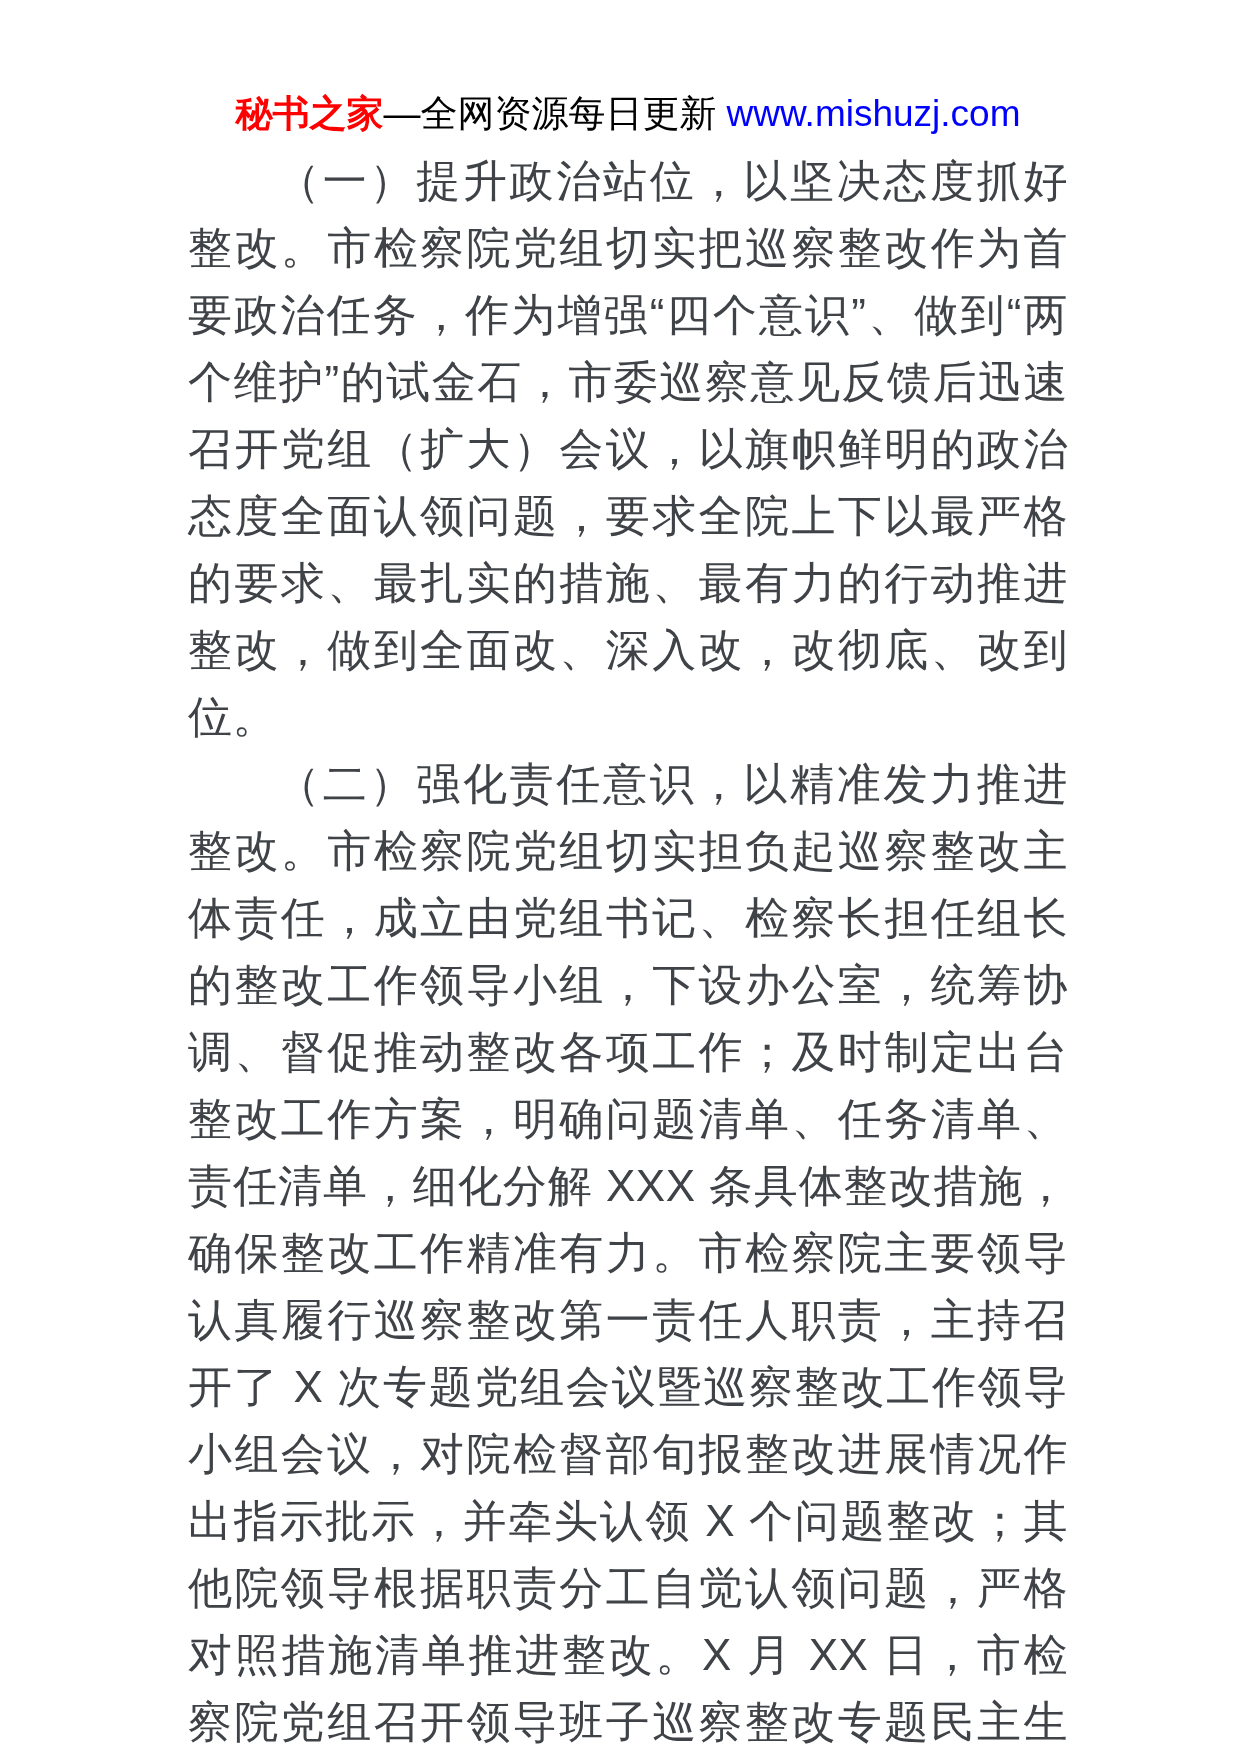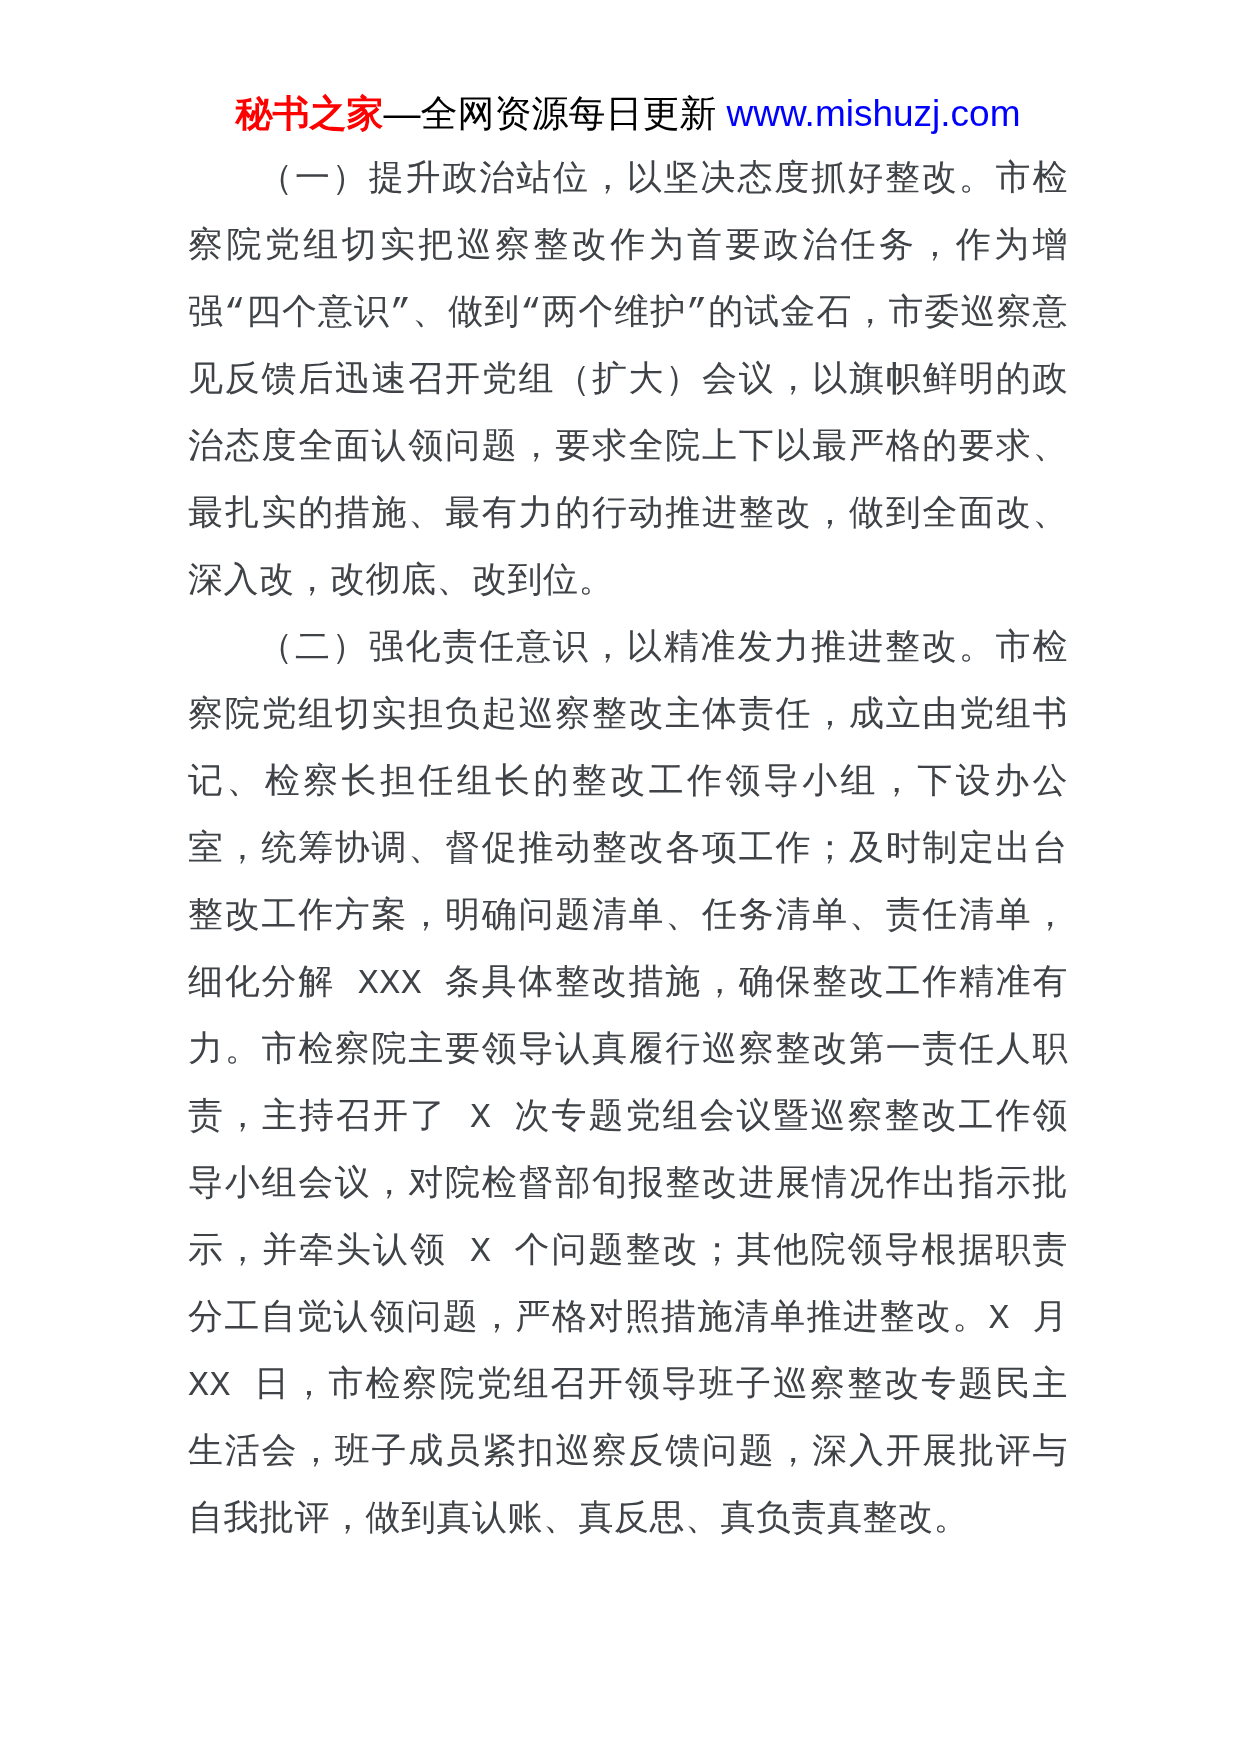--- a/index.html
+++ b/index.html
@@ -34,27 +34,26 @@
     color: #000000;
     font-weight: normal;
   }
   .site-url {
     color: #0000ff;
     text-decoration: none;
     margin-left: 10px;
   }
   .doc-body p {
     margin: 0;
-    font-size: 35px;
+    font-size: 44px;
     line-height: 67px;
     color: #3f4347;
     text-align: justify;
     text-indent: 2em;
     letter-spacing: 0.5px;
-    font-family: Liberation Mono, monospace;
   }
 </style>
 </head>
 <body>
 
 <div class="page">
 
   <div class="header-line">
     <span class="brand">秘书之家</span><span class="tagline">—全网资源每日更新</span><a class="site-url">www.mishuzj.com</a>
   </div>

